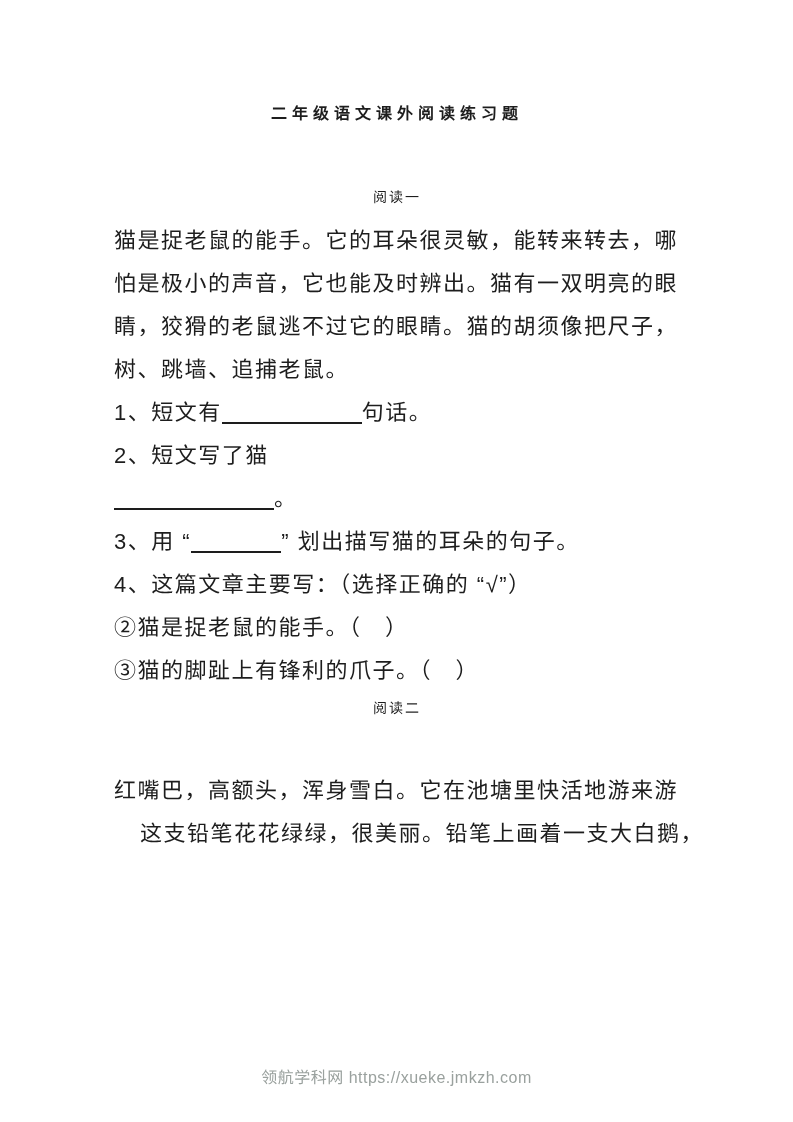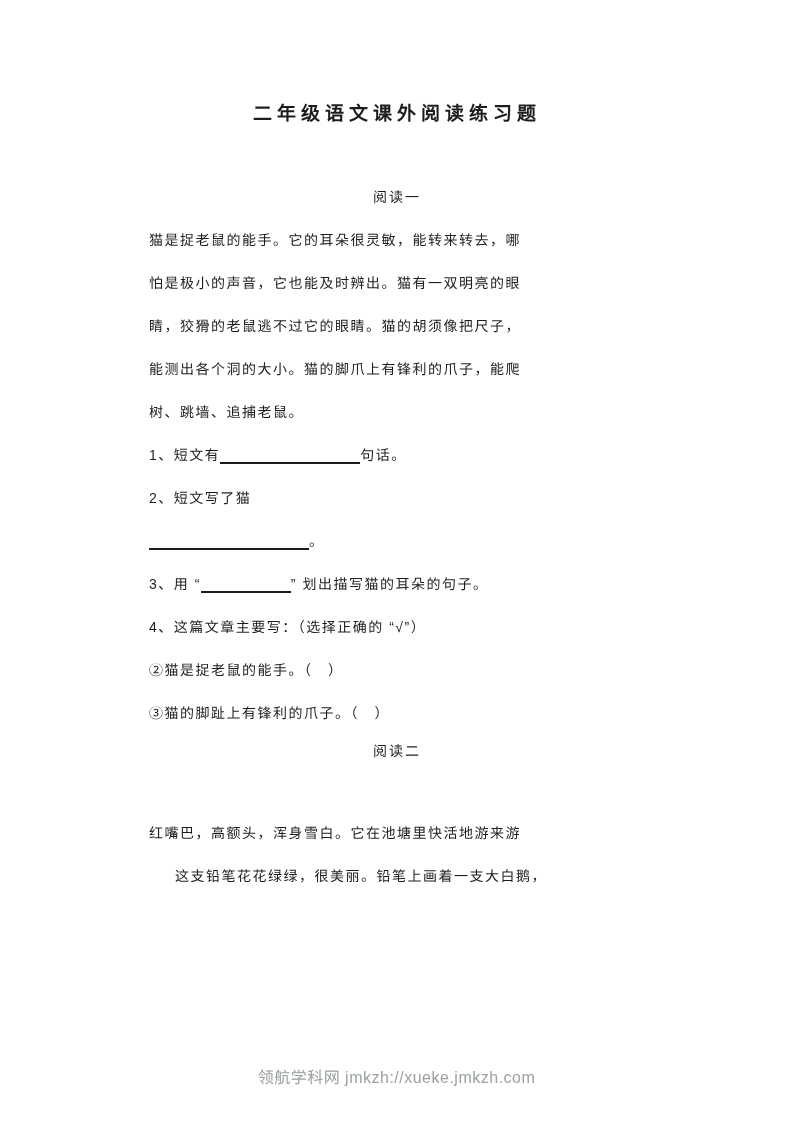--- a/index.html
+++ b/index.html
@@ -18,44 +18,43 @@
   }
   .content {
     position: absolute;
     left: 114px;
     top: 92px;
     width: 566px;
   }
   .doc-title {
     font-family: "Liberation Serif", serif;
     font-weight: 700;
-    font-size: 19px;
+    font-size: 16px;
     letter-spacing: 5px;
     text-align: center;
     line-height: 43px;
     height: 43px;
   }
   .title-gap { height: 41px; }
   .section-heading {
     font-family: "Liberation Serif", serif;
     font-weight: 400;
     font-size: 14px;
     letter-spacing: 2px;
     text-align: center;
     line-height: 43px;
     height: 43px;
   }
   .section-heading.tight { line-height: 34px; height: 34px; }
   .line {
-    font-size: 14px;
+    font-size: 22px;
     letter-spacing: 1.5px;
     line-height: 43px;
     min-height: 43px;
     white-space: nowrap;
-    margin-left: 35px;
   }
   .line span { white-space: pre-wrap; }
   .indent { text-indent: 26px; }
   .line-gap { height: 43px; }
   .blank {
     display: inline-block;
     height: 2px;
     border-bottom: 2px solid #1d1d1d;
     vertical-align: -4px;
   }
@@ -81,21 +80,20 @@
   <div class="content">
 
     <div class="doc-title">二年级语文课外阅读练习题</div>
     <div class="title-gap"></div>
 
     <div class="section-heading">阅读一</div>
 
     <div class="line">猫是捉老鼠的能手。它的耳朵很灵敏，能转来转去，哪</div>
     <div class="line">怕是极小的声音，它也能及时辨出。猫有一双明亮的眼</div>
     <div class="line">睛，狡猾的老鼠逃不过它的眼睛。猫的胡须像把尺子，</div>
-    <div class="line">能测出各个洞的大小。猫的脚爪上有锋利的爪子，能爬</div>
     <div class="line">树、跳墙、追捕老鼠。</div>
 
     <div class="line"><span>1、短文有</span><span class="blank w140"></span><span>句话。</span></div>
 
     <div class="line">2、短文写了猫</div>
 
 
     <div class="line"><span class="blank w160"></span><span>。</span></div>
 
     <div class="line"><span>3、用 “</span><span class="blank w90"></span><span>” 划出描写猫的耳朵的句子。</span></div>
@@ -107,14 +105,14 @@
     <div class="section-heading tight">阅读二</div>
 
 
     <div class="line-gap"></div>
 
     <div class="line">红嘴巴，高额头，浑身雪白。它在池塘里快活地游来游</div>
     <div class="line indent">这支铅笔花花绿绿，很美丽。铅笔上画着一支大白鹅，</div>
 
   </div>
 
-  <div class="footer"><span>领航学科网 jmkzh://xueke.jmkzh.com</span></div>
+  <div class="footer"><span>领航学科网 https://xueke.jmkzh.com</span></div>
 </div>
 
 </body></html>

